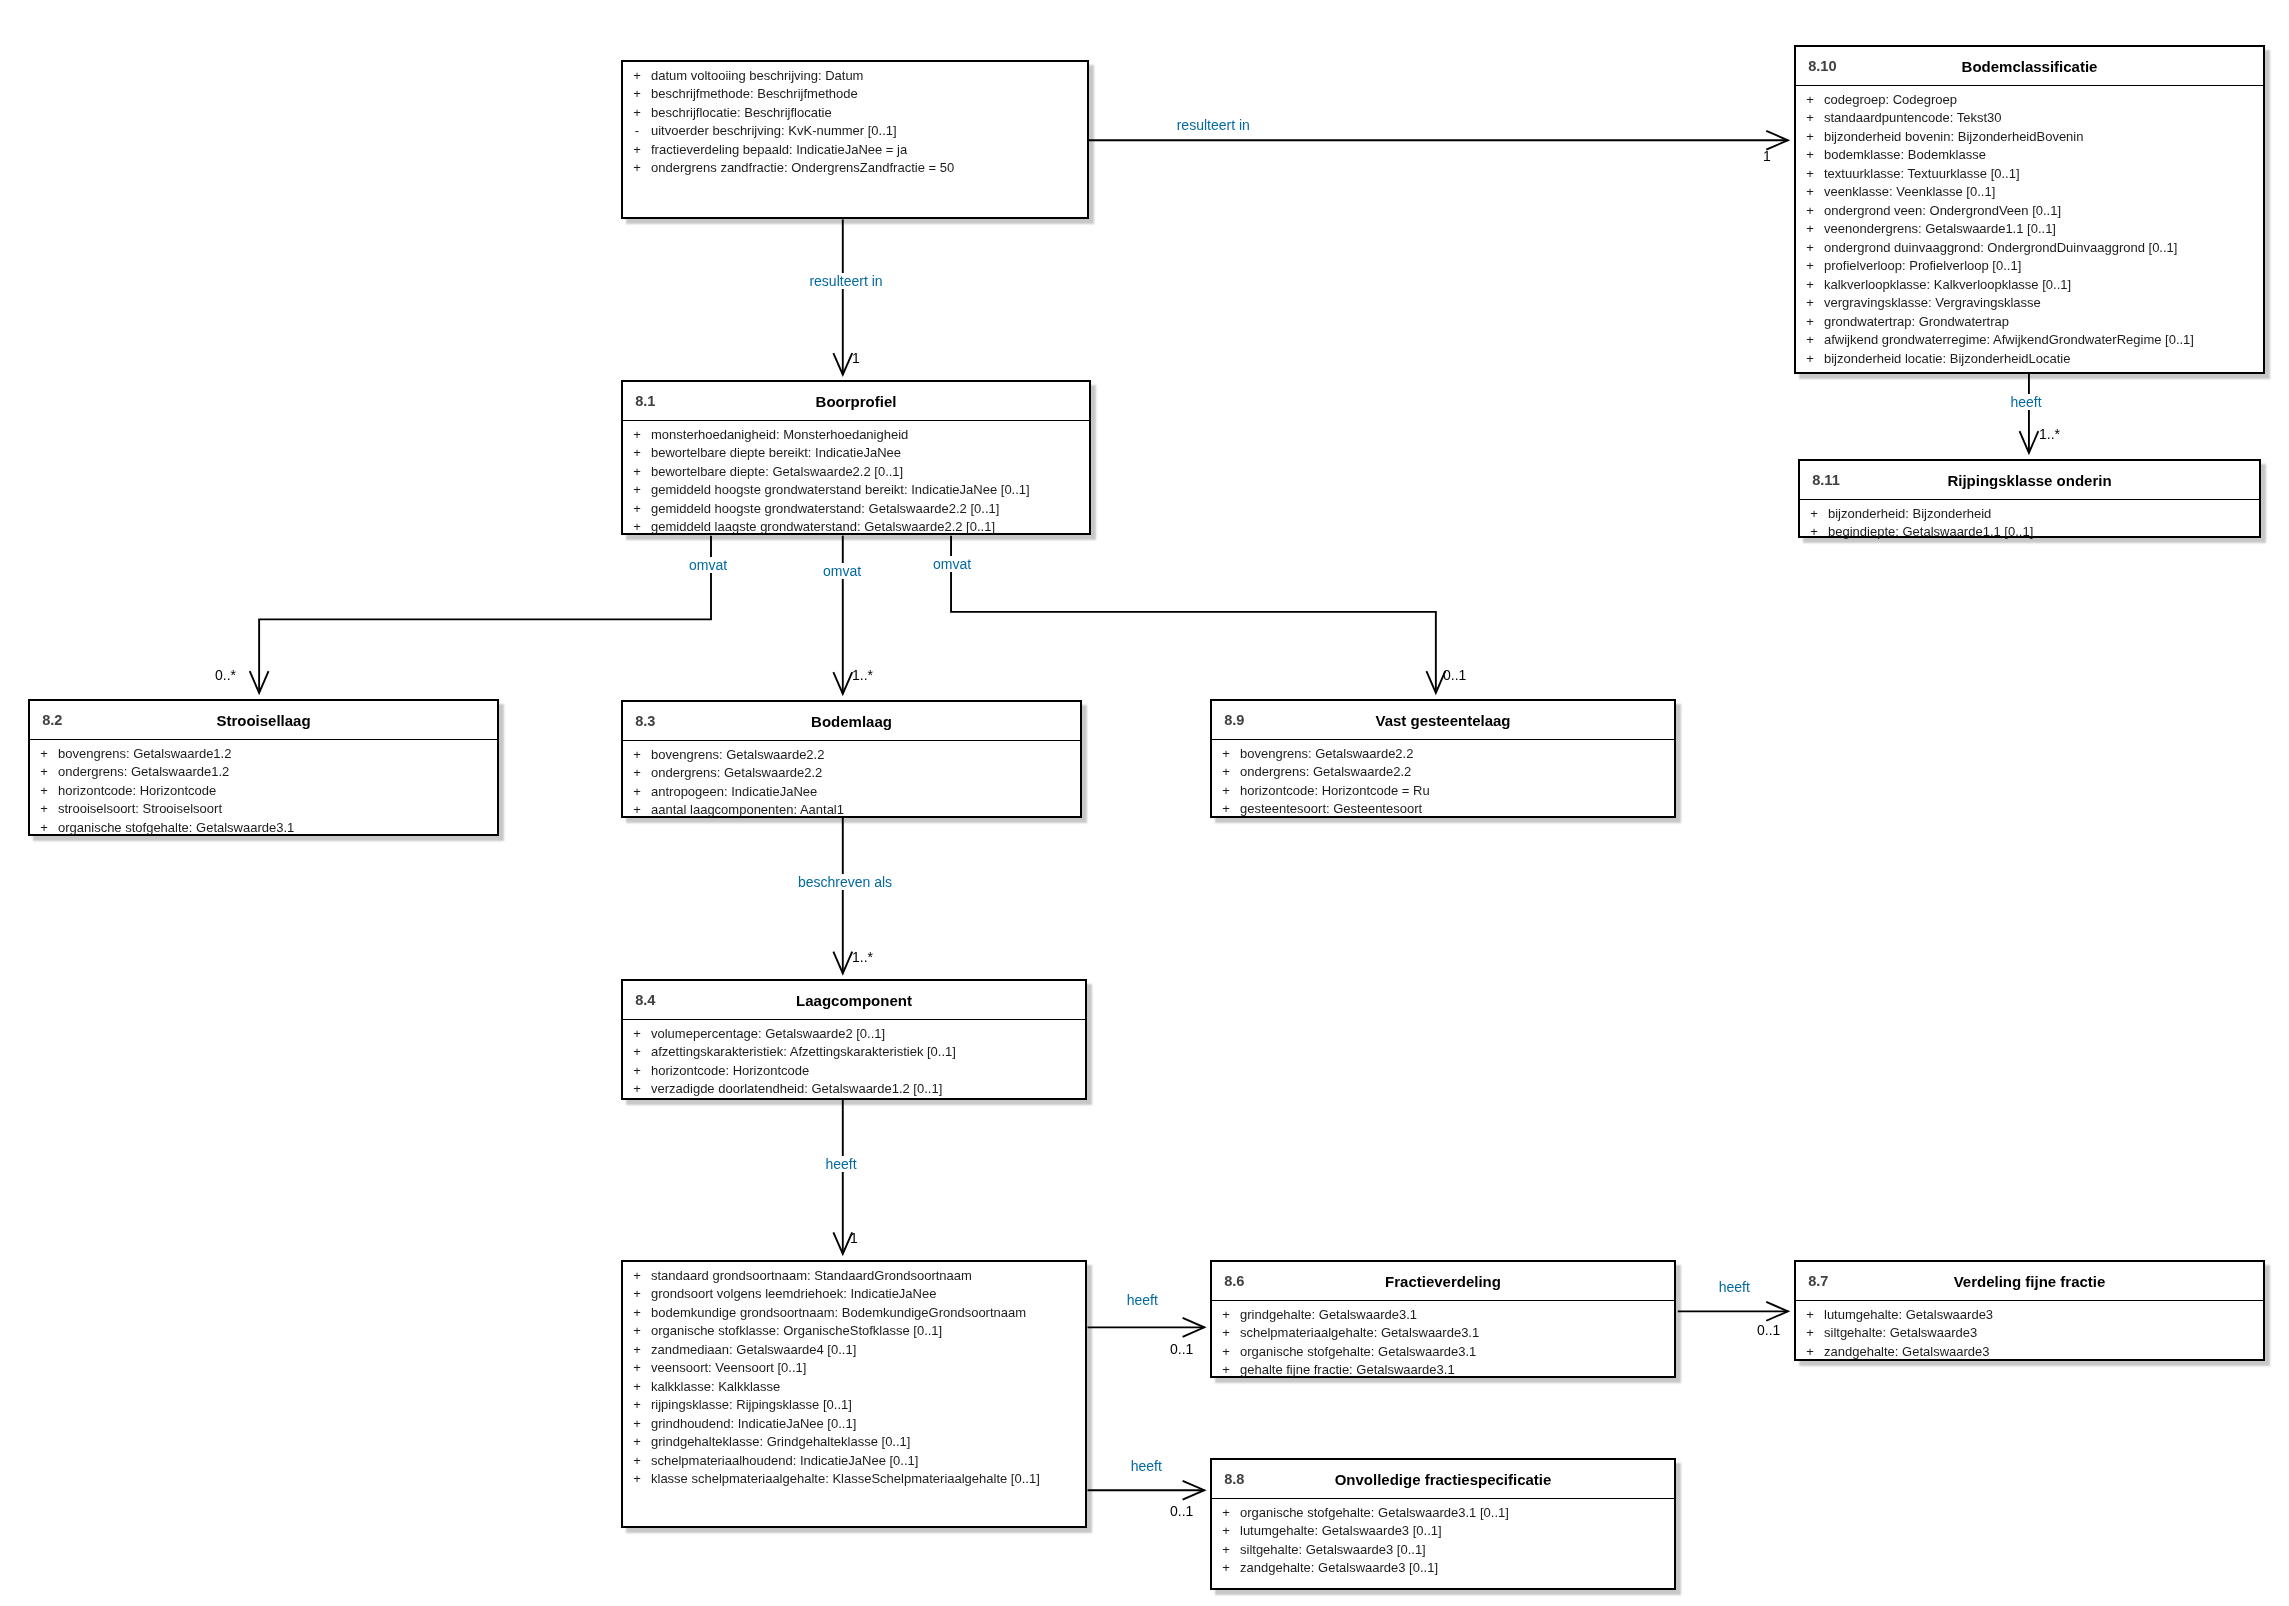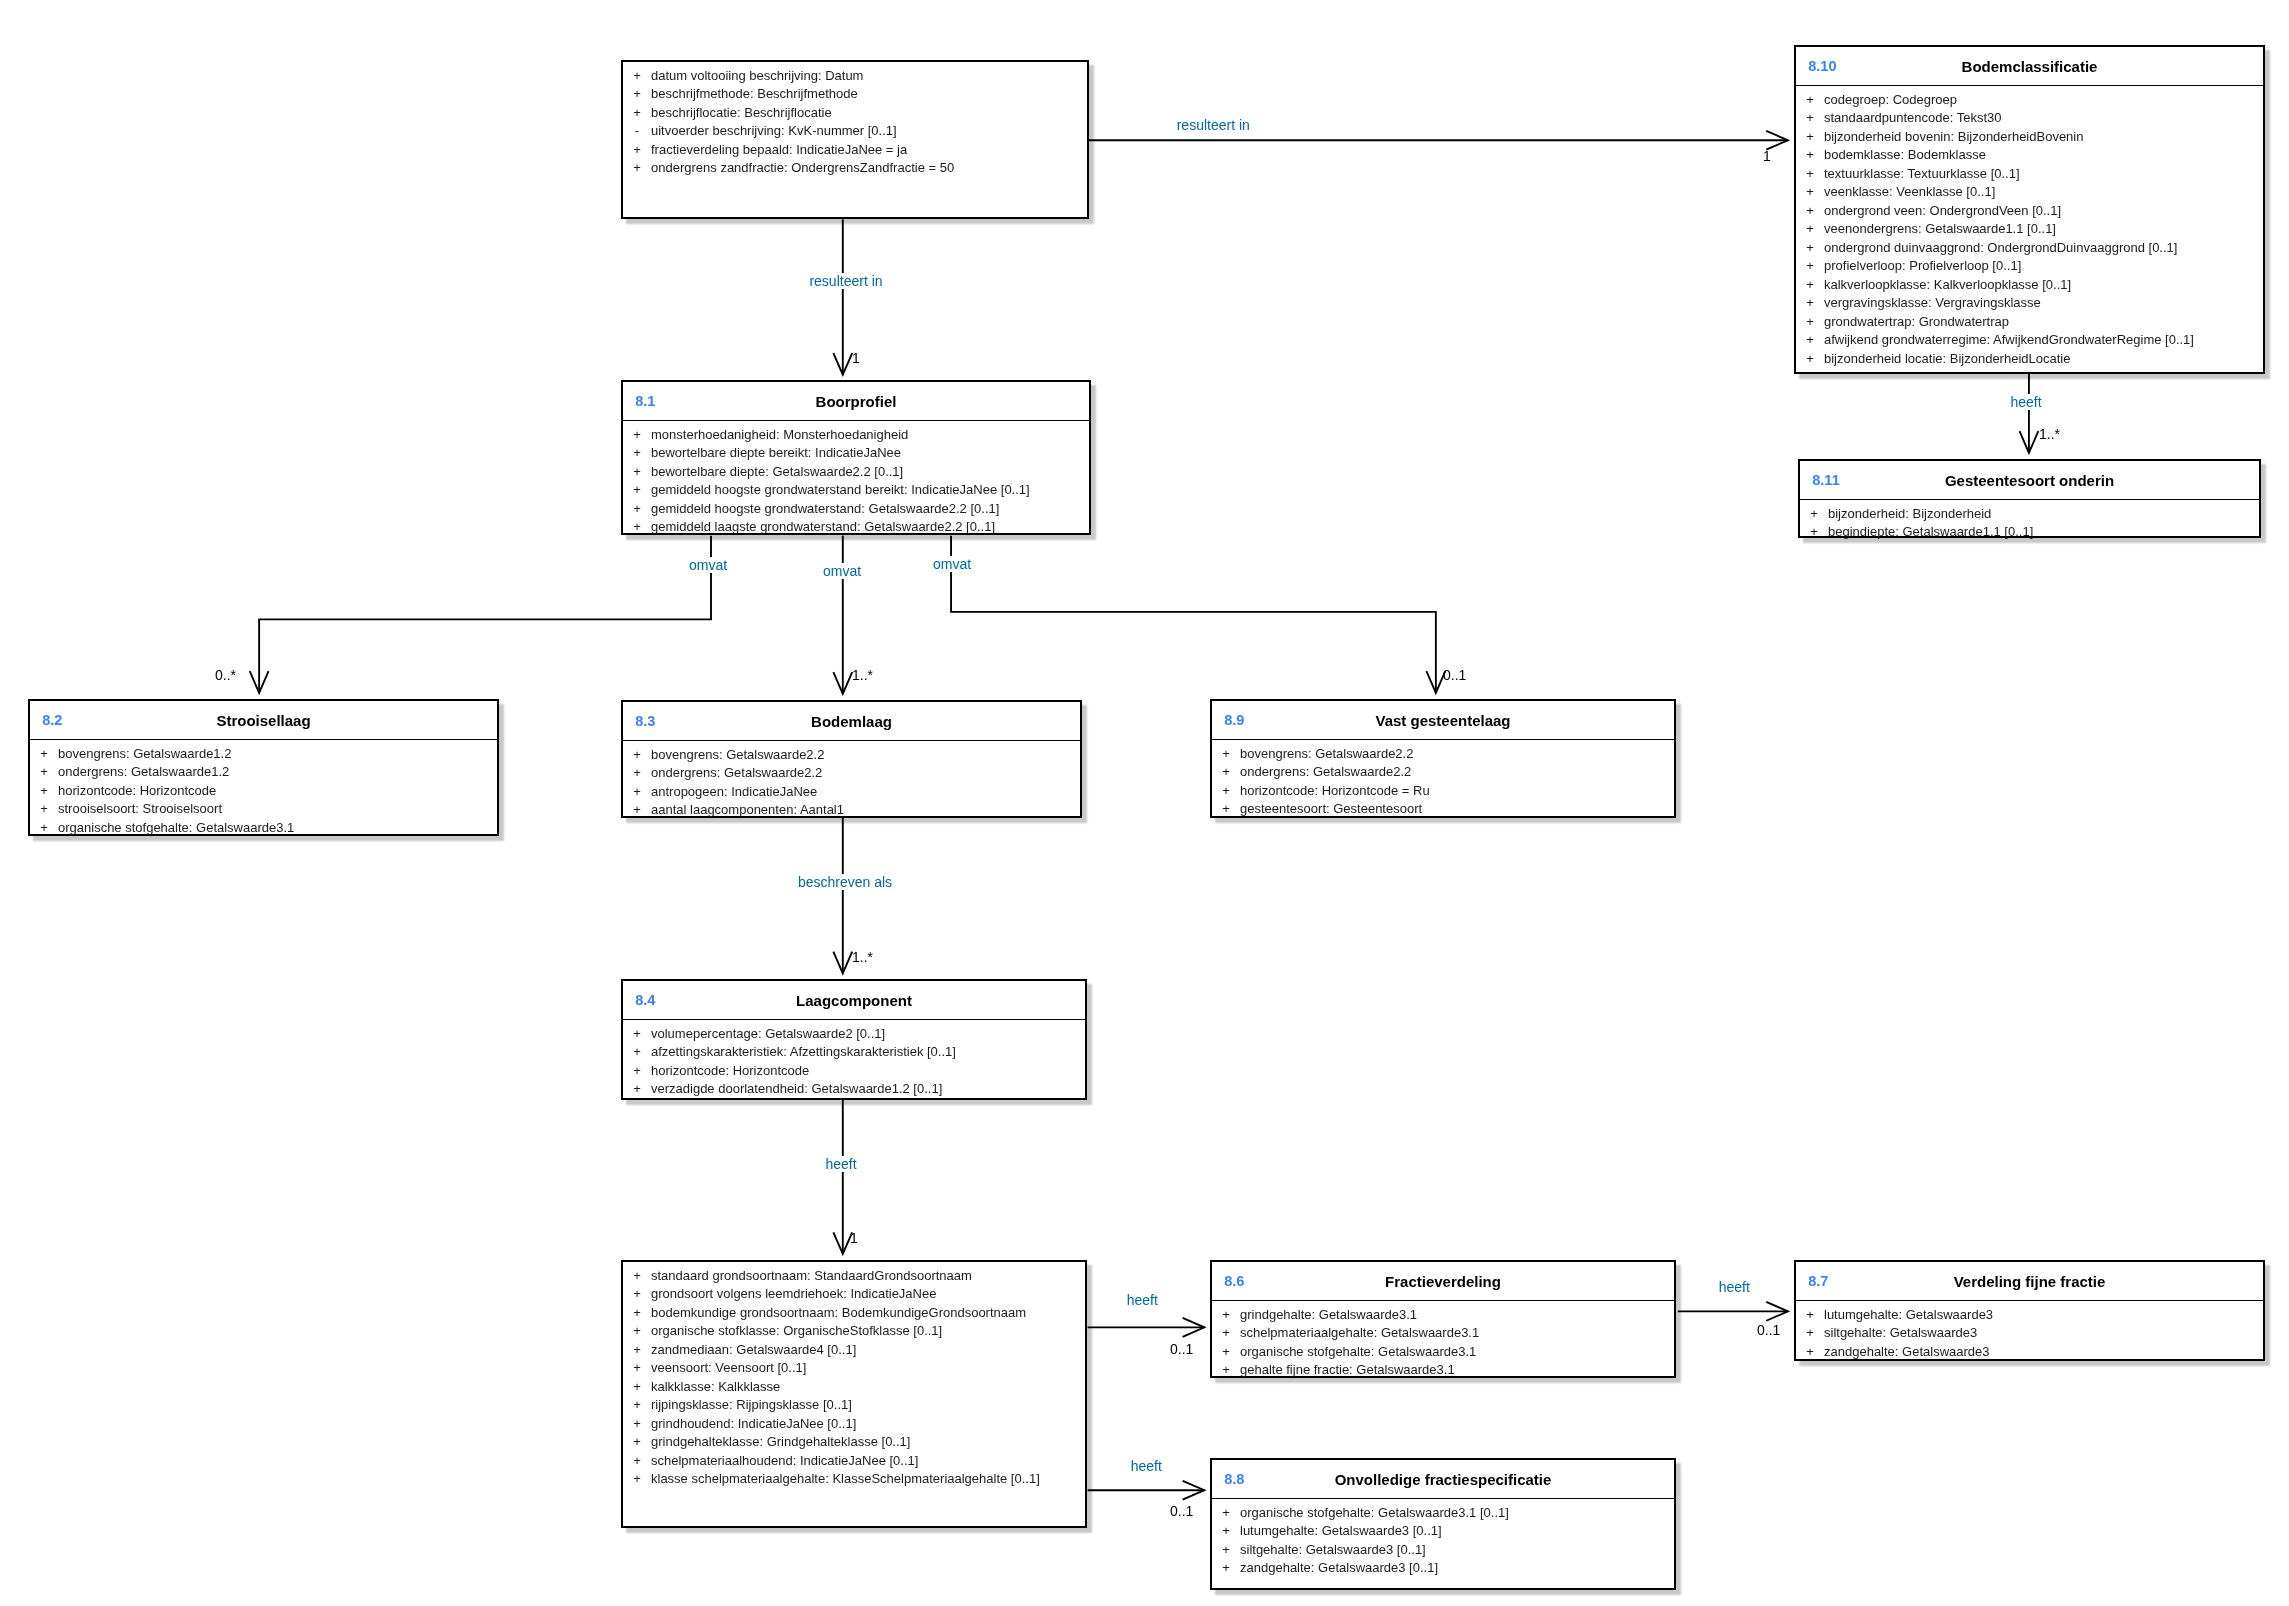--- a/index.html
+++ b/index.html
@@ -9,21 +9,21 @@
 
   .uml-class{
     position:absolute;background:#fff;border:2.8px solid #000;
     box-shadow:4.7px 4.7px 1.9px rgba(0,0,0,0.22);box-sizing:border-box;
   }
   .uml-head{
     position:relative;height:38px;border-bottom:1.9px solid #000;
   }
   .uml-id{
     position:absolute;left:12.2px;top:50%;transform:translateY(-50%);
-    font-weight:bold;font-size:14.6px;color:#3b82f6;
+    font-weight:bold;font-size:14.6px;color:#404040;
   }
   .uml-title{
     position:absolute;left:0;right:0;top:50%;transform:translateY(-50%);
     text-align:center;font-weight:bold;font-size:15px;color:#000;
   }
   .uml-attrs{padding:4.7px 3.8px 3.8px 0;}
   .attr-row{
     display:flex;align-items:baseline;line-height:18.5px;font-size:13px;
     color:#1c1c1c;white-space:nowrap;overflow:hidden;
   }
@@ -420,21 +420,21 @@
         <div class="attr-row">
           <span class="vis">+</span>
           <span class="attr-text">bijzonderheid locatie: BijzonderheidLocatie</span>
         </div>
       </div>
   </div>
 
   <div class="uml-class" style="left:1798px;top:459px;width:463px;height:79px;">
     <div class="uml-head">
       <span class="uml-id">8.11</span>
-      <span class="uml-title">Gesteentesoort onderin</span>
+      <span class="uml-title">Rijpingsklasse onderin</span>
     </div>
     <div class="uml-attrs">
         <div class="attr-row">
           <span class="vis">+</span>
           <span class="attr-text">bijzonderheid: Bijzonderheid</span>
         </div>
         <div class="attr-row">
           <span class="vis">+</span>
           <span class="attr-text">begindiepte: Getalswaarde1.1 [0..1]</span>
         </div>

